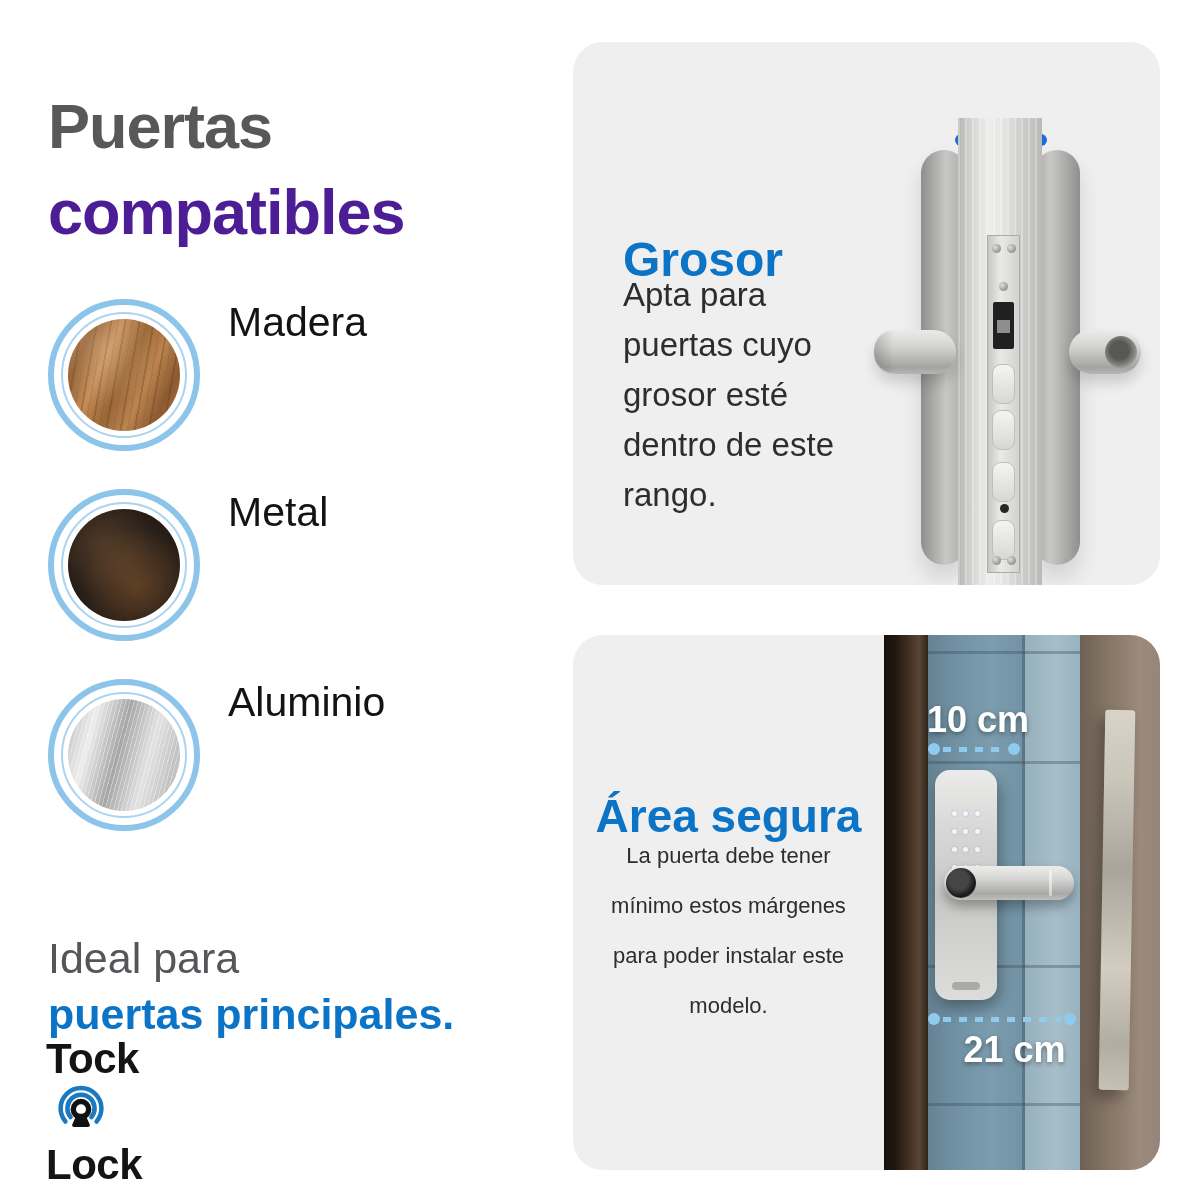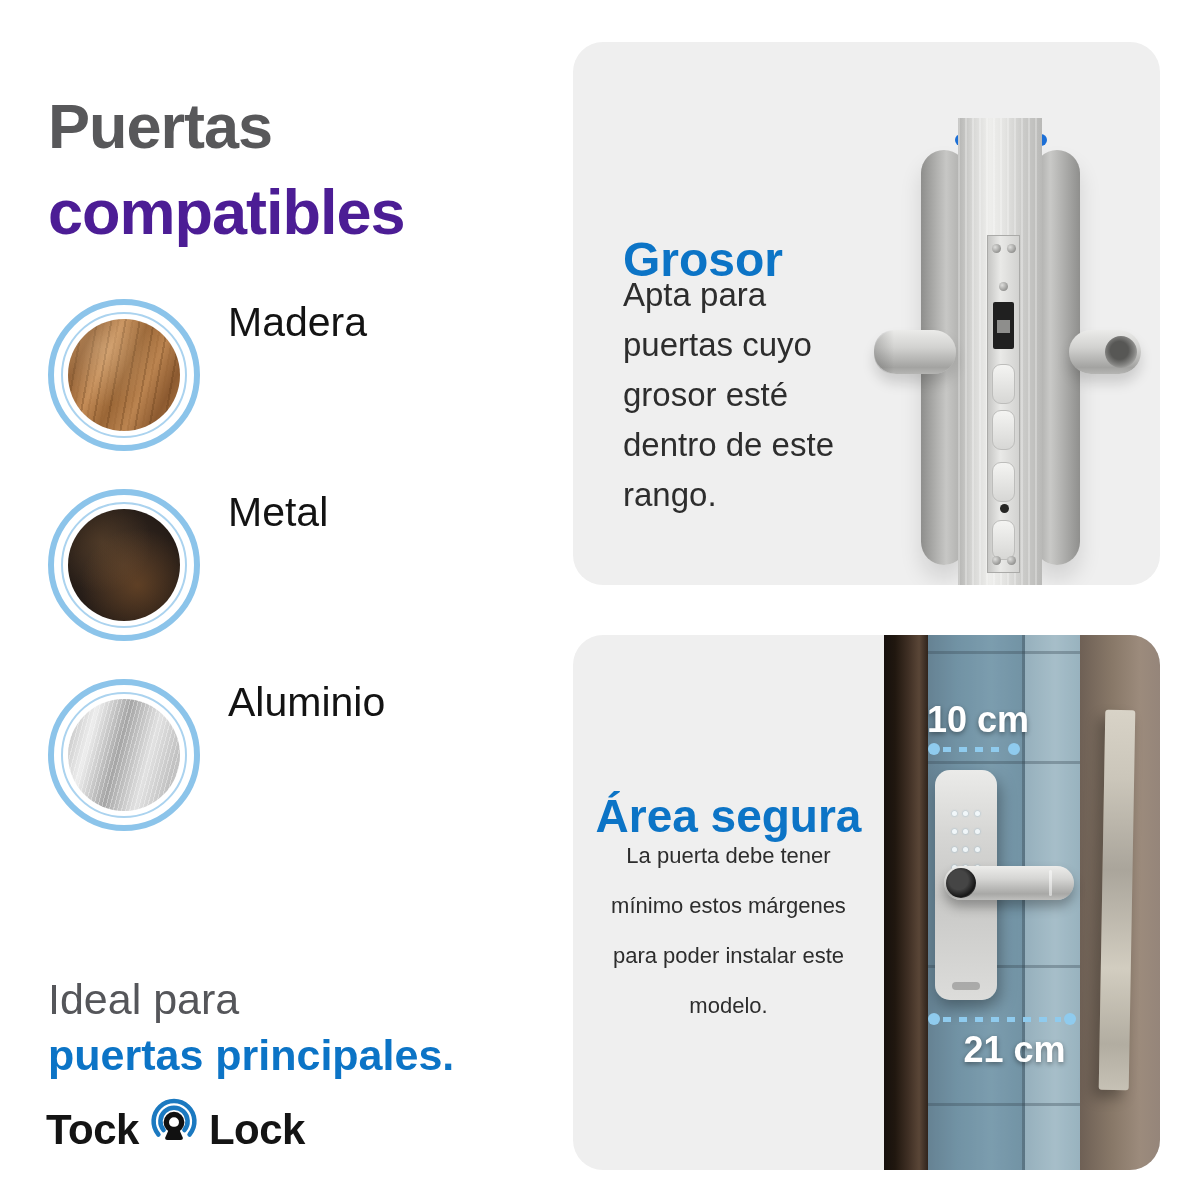--- a/index.html
+++ b/index.html
@@ -30,25 +30,25 @@
   .swatch.metal{background:
       radial-gradient(circle at 62% 68%, rgba(150,95,45,0.45), transparent 55%),
       radial-gradient(circle at 30% 30%, rgba(110,80,50,0.5), transparent 45%),
       radial-gradient(circle at 50% 50%, #3a2d24 0%, #2a201a 55%, #1c1511 100%);}
   .swatch.alu{background:
       repeating-linear-gradient(105deg, rgba(255,255,255,0.35) 0 1px, transparent 1px 4px),
       linear-gradient(105deg,#b9b9b9 0%,#ededed 22%,#a6a6a6 45%,#e2e2e2 68%,
         #c0c0c0 88%,#d6d6d6 100%);}
   .mat-label{margin-left:28px;font-size:41px;color:#131313;}
 
-  .ideal{position:absolute;left:48px;top:930px;font-size:43px;line-height:56px;margin-top:41px;}
+  .ideal{position:absolute;left:48px;top:930px;font-size:43px;line-height:56px;}
   .ideal .g{color:#55565A;font-weight:400;}
   .ideal .b{color:#0C74C6;font-weight:800;}
 
-  .brand{position:absolute;left:46px;top:1096px;display:flex;align-items:flex-end;}
+  .brand{position:absolute;left:46px;top:1035px;display:flex;align-items:flex-start;flex-direction:column;}
   .brand .word{font-size:42px;font-weight:800;color:#141414;letter-spacing:-0.5px;}
   .brand svg{width:58px;height:58px;margin:0 6px;display:block;}
 
   
   .card{position:absolute;left:573px;width:587px;background:#EFEFEF;
         border-radius:30px;overflow:hidden;}
   .card-grosor{top:42px;height:543px;}
   .card-area{top:635px;height:535px;}
 
   .tc-measure{position:absolute;left:307px;top:13px;width:240px;text-align:center;

